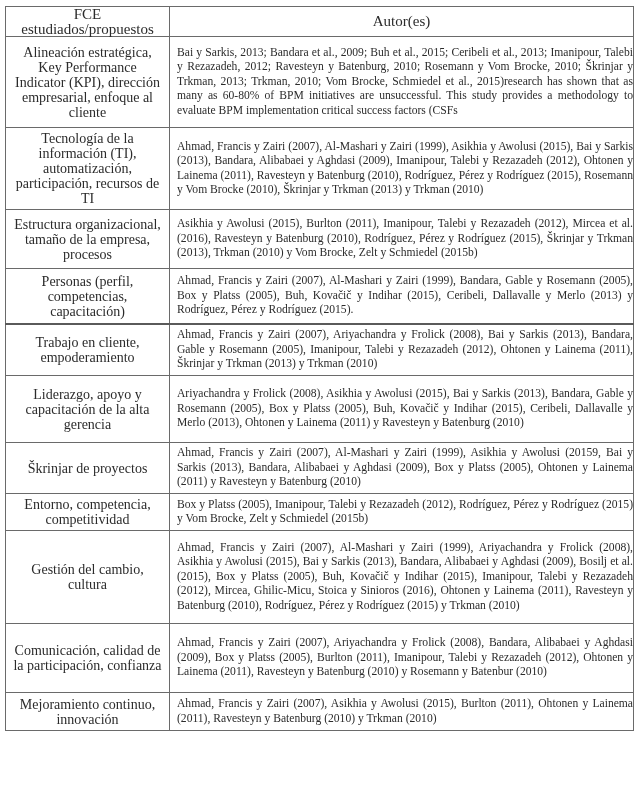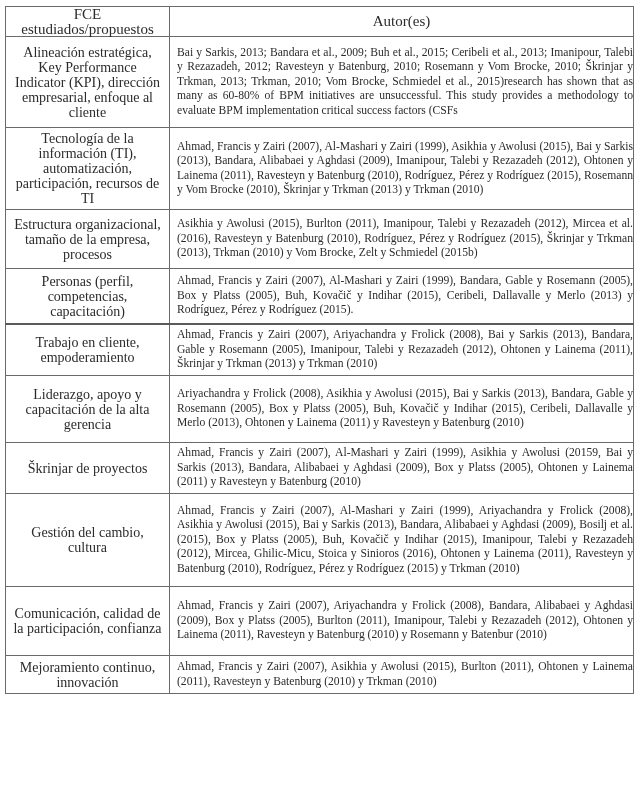--- a/index.html
+++ b/index.html
@@ -103,20 +103,24 @@
       <td class="authors">Ahmad, Francis y Zairi (2007), Ariyachandra y Frolick (2008), Bai y Sarkis (2013), Bandara, Gable y Rosemann (2005), Imanipour, Talebi y Rezazadeh (2012), Ohtonen y Lainema (2011), Škrinjar y Trkman (2013) y Trkman (2010)</td>
     </tr>
     <tr class="row-8">
       <td class="factor">Liderazgo, apoyo y capacitación de la alta gerencia</td>
       <td class="authors">Ariyachandra y Frolick (2008), Asikhia y Awolusi (2015), Bai y Sarkis (2013), Bandara, Gable y Rosemann (2005), Box y Platss (2005), Buh, Kovačič y Indihar (2015), Ceribeli, Dallavalle y Merlo (2013), Ohtonen y Lainema (2011) y Ravesteyn y Batenburg (2010)</td>
     </tr>
     <tr class="row-9">
       <td class="factor">Škrinjar de proyectos</td>
       <td class="authors">Ahmad, Francis y Zairi (2007), Al-Mashari y Zairi (1999), Asikhia y Awolusi (20159, Bai y Sarkis (2013), Bandara, Alibabaei y Aghdasi (2009), Box y Platss (2005), Ohtonen y Lainema (2011) y Ravesteyn y Batenburg (2010)</td>
     </tr>
+    <tr class="row-10">
+      <td class="factor">Entorno, competencia, competitividad</td>
+      <td class="authors">Box y Platss (2005), Imanipour, Talebi y Rezazadeh (2012), Rodríguez, Pérez y Rodríguez (2015) y Vom Brocke, Zelt y Schmiedel (2015b)</td>
+    </tr>
     <tr class="row-11">
       <td class="factor">Gestión del cambio, cultura</td>
       <td class="authors">Ahmad, Francis y Zairi (2007), Al-Mashari y Zairi (1999), Ariyachandra y Frolick (2008), Asikhia y Awolusi (2015), Bai y Sarkis (2013), Bandara, Alibabaei y Aghdasi (2009), Bosilj et al. (2015), Box y Platss (2005), Buh, Kovačič y Indihar (2015), Imanipour, Talebi y Rezazadeh (2012), Mircea, Ghilic-Micu, Stoica y Sinioros (2016), Ohtonen y Lainema (2011), Ravesteyn y Batenburg (2010), Rodríguez, Pérez y Rodríguez (2015) y Trkman (2010)</td>
     </tr>
     <tr class="row-12">
       <td class="factor">Comunicación, calidad de la participación, confianza</td>
       <td class="authors">Ahmad, Francis y Zairi (2007), Ariyachandra y Frolick (2008), Bandara, Alibabaei y Aghdasi (2009), Box y Platss (2005), Burlton (2011), Imanipour, Talebi y Rezazadeh (2012), Ohtonen y Lainema (2011), Ravesteyn y Batenburg (2010) y Rosemann y Batenbur (2010)</td>
     </tr>
     <tr class="row-13">
       <td class="factor">Mejoramiento continuo, innovación</td>

